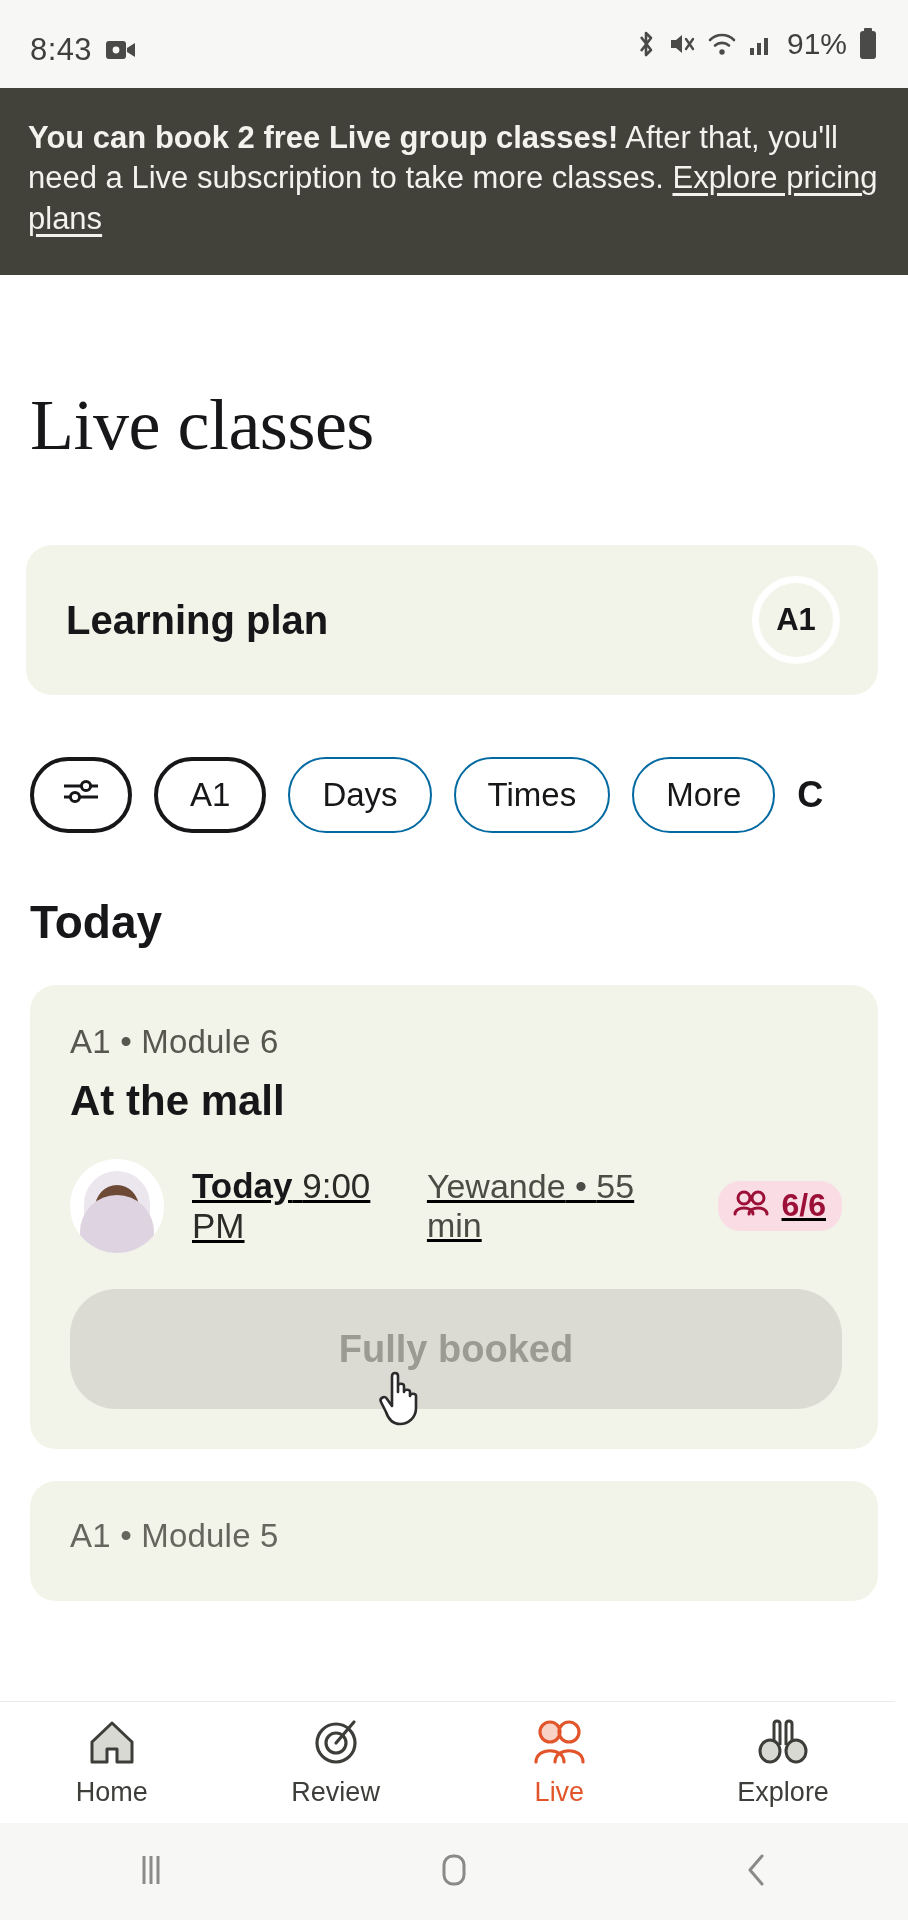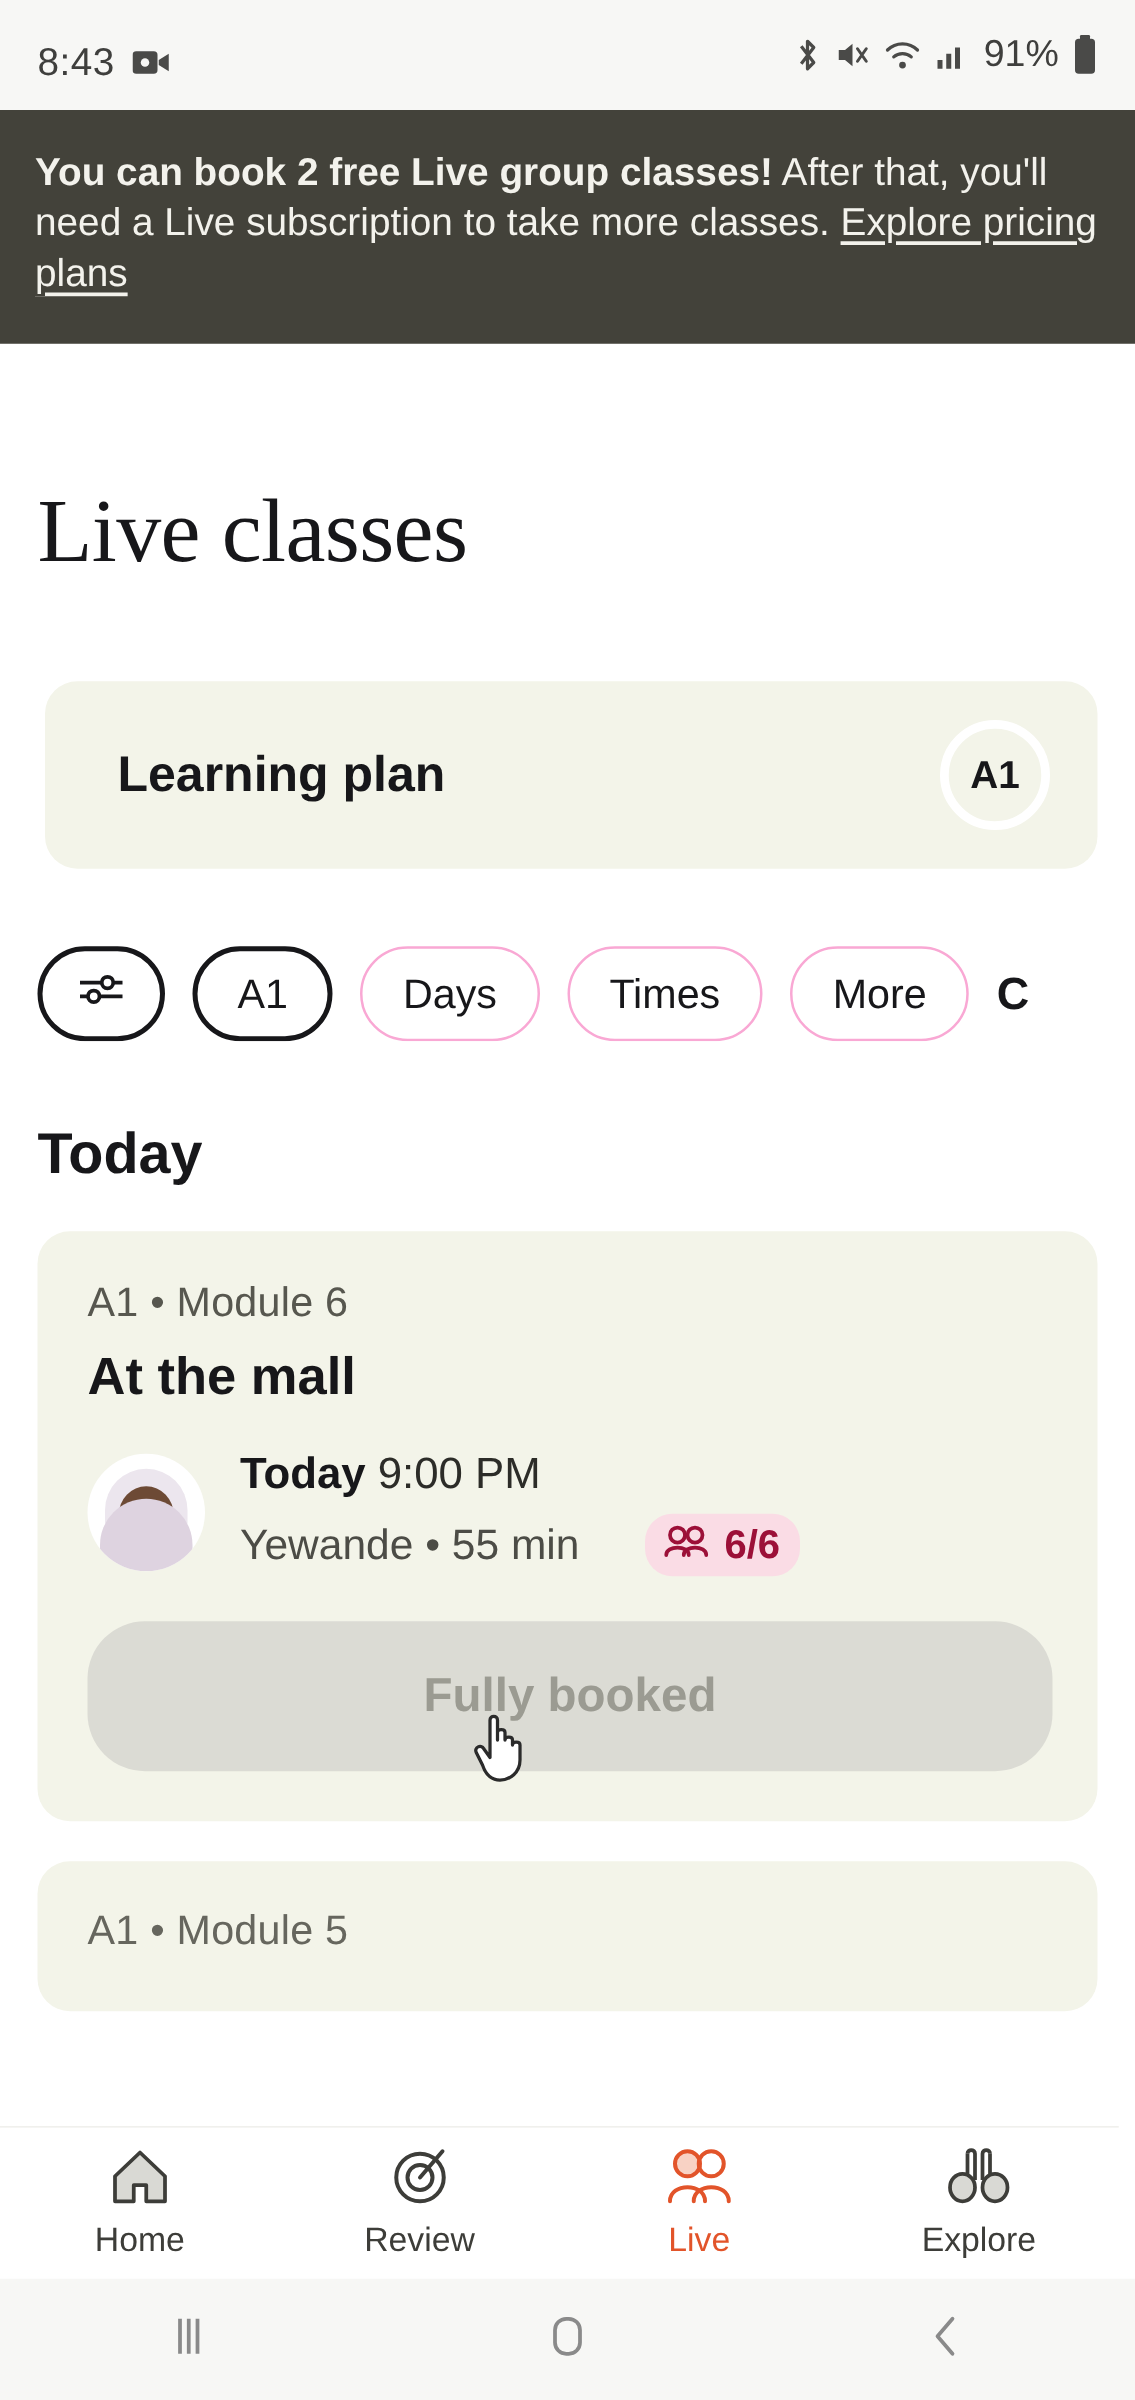--- a/index.html
+++ b/index.html
@@ -52,26 +52,26 @@
     font-family:"Liberation Serif", serif;
     font-size:72px;
     font-weight:400;
     color:#17171a;
     padding:44px 30px 0 30px;
     letter-spacing:-0.5px;
   }
 
   
   .lp-card{
-    margin:78px 30px 0 36px;
+    margin:78px 30px 0 26px;
     background:#f3f4e9;
     border-radius:26px;
     height:150px;
     display:flex; align-items:center;
-    padding:0 38px 0 58px;
+    padding:0 38px 0 40px;
     cursor:pointer;
   }
   .lp-title{ font-size:40px; font-weight:700; color:#17171a; }
   .lp-badge{
     margin-left:auto;
     width:88px; height:88px;
     border-radius:50%;
     background:#f3f4e9;
     border:7px solid #ffffff;
     display:flex; align-items:center; justify-content:center;
@@ -81,21 +81,21 @@
   
   .chips{
     display:flex; align-items:center; gap:22px;
     padding:62px 0 0 30px;
     white-space:nowrap;
     overflow:hidden;
   }
   .chip{
     height:76px;
     border-radius:40px;
-    border:2px solid #f9a8d4;
+    border:2px solid #0369a1;
     display:flex; align-items:center; justify-content:center;
     padding:0 32px;
     font-size:33px; color:#17171a;
     background:#fff;
     cursor:pointer;
     flex:none;
   }
   .chip.active{ border:4px solid #17171a; font-weight:400; }
   .chip.icon-chip{ padding:0 26px; }
   .chip.cut{ border:none; padding:0; font-weight:700; font-size:36px; }
@@ -138,21 +138,21 @@
     border-radius:38px 38px 10px 10px;
     background:#ded3e0;
   }
   .avatar .hijab-top{
     position:absolute; left:50%; top:12px;
     transform:translateX(-50%);
     width:66px; height:44px;
     border-radius:34px 34px 0 0;
     background:#ece6ee;
   }
-  .cc-info{ display:flex; flex-direction:column; gap:12px; }
+  .cc-info{ display:flex; flex-direction:row; gap:12px;text-decoration:underline; }
   .cc-when{ font-size:35px; color:#2c2c28; }
   .cc-when b{ font-weight:700; color:#17171a; }
   .cc-sub{ display:flex; align-items:center; gap:22px; }
   .cc-tutor{ font-size:34px; color:#4c4c46; }
   .cap-badge{
     background:#fadce5;
     border-radius:22px;
     padding:6px 16px 7px 14px;
     display:flex; align-items:center; gap:12px;
     color:#9c1038; font-weight:700; font-size:32px;margin-left:30px;

